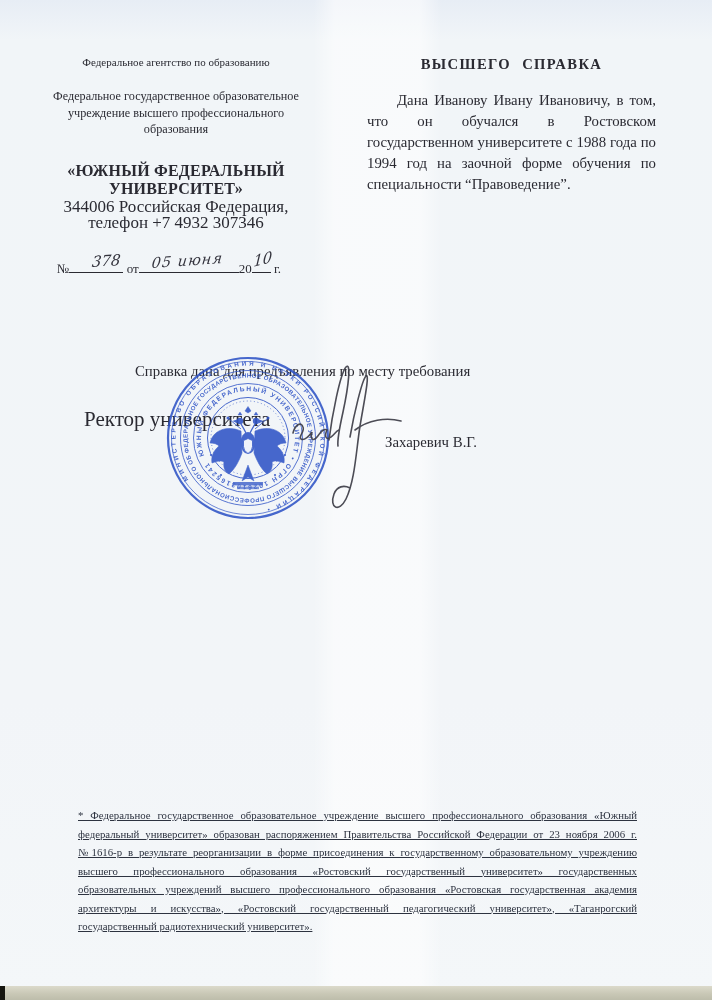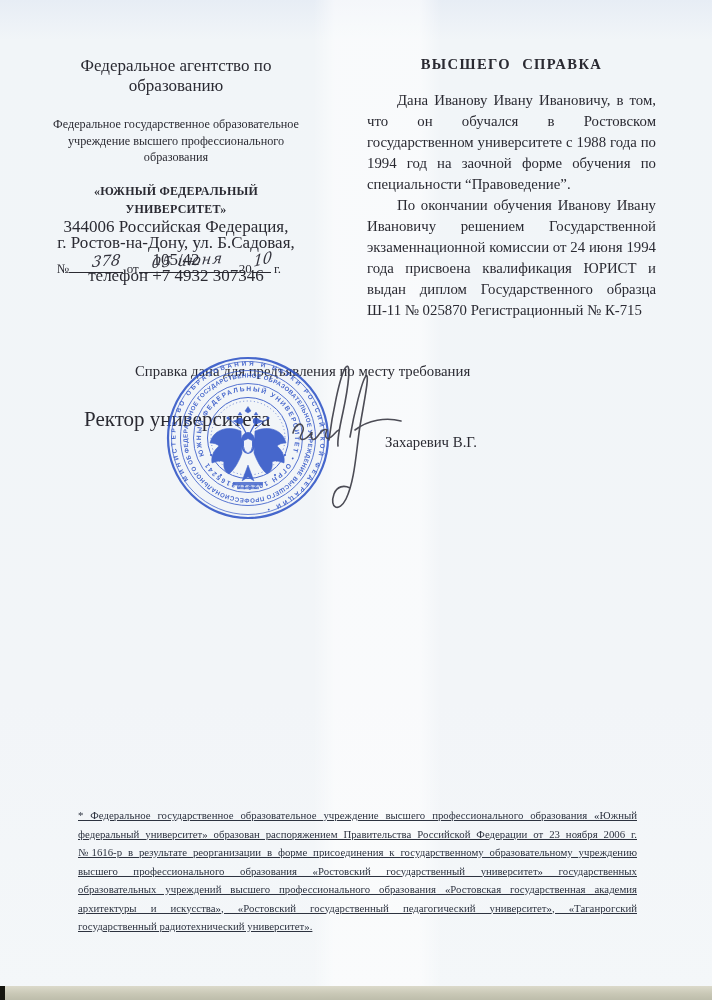--- a/index.html
+++ b/index.html
@@ -16,23 +16,23 @@
       linear-gradient(180deg, #e7edf5 0%, #f1f5f8 4%, #f2f5f8 70%, #f4f7f9 100%);
   }
   .bottom-band {
     position:absolute; left:0; bottom:0; width:712px; height:14px;
     background:linear-gradient(180deg,#dcdacb 0%,#c9c8b6 55%,#bdbdab 100%);
   }
   .corner-mark { position:absolute; left:0; bottom:0; width:5px; height:14px; background:#15150f; }
 
   
   .letterhead { position:absolute; left:52px; top:56px; width:248px; text-align:center; }
-  .lh-agency { font-size:17px; }
+  .lh-agency { font-size:11px; }
   .lh-inst   { margin-top:20px; font-size:12.2px; line-height:16.5px; }
-  .lh-name   { margin-top:16px; font-weight:bold; font-size:12px; line-height:18.5px; letter-spacing:.2px; }
+  .lh-name   { margin-top:24px; font-weight:bold; font-size:16px; line-height:18.5px; letter-spacing:.2px; }
   .lh-addr   { font-size:17px; line-height:16.5px; }
 
   
   .ref-line { position:absolute; left:57px; top:258px; width:260px; font-size:13px; white-space:nowrap; }
   .uline {
     display:inline-block; position:relative; height:15px;
     border-bottom:1px solid #2a2a32; vertical-align:baseline;
   }
   .hand {
     position:absolute; bottom:1px; white-space:nowrap;
@@ -72,36 +72,34 @@
 <body>
 
 <div class="page">
 
   <div class="letterhead">
     <div class="lh-agency">Федеральное агентство по образованию</div>
     <div class="lh-inst">Федеральное государственное образовательное учреждение высшего профессионального образования</div>
     <div class="lh-name">«ЮЖНЫЙ ФЕДЕРАЛЬНЫЙ УНИВЕРСИТЕТ»</div>
     <div class="lh-addr">
       <div>344006 Российская Федерация,</div>
-      <div>г. Ростов-на-Дону, ул. Б.Садовая, 105/42</div>
       <div>телефон +7 4932 307346</div>
     </div>
   </div>
 
   <div class="ref-line">
     <span>№</span><span class="uline" style="width:54px;"><span class="hand hand-no">378</span></span>
     <span>от</span><span class="uline" style="width:100px;"><span class="hand hand-date">05 июня</span></span><span>20</span><span class="uline" style="width:19px;"><span class="hand hand-year">10</span></span>
     <span>г.</span>
   </div>
 
   <div class="cert">
     <div class="cert-title">ВЫСШЕГО СПРАВКА</div>
     <div class="cert-body">
       <p>Дана Иванову Ивану Ивановичу, в том, что он обучался в Ростовском государственном университете с 1988 года по 1994 год на заочной форме обучения по специальности “Правоведение”.</p>
-      <p>По окончании обучения Иванову Ивану Ивановичу решением Государственной экзаменнационной комиссии от 24 июня 1994 года присвоена квалификация ЮРИСТ и выдан диплом Государственного образца Ш-11 № 025870 Регистрационный № К-715</p>
     </div>
   </div>
 
   <div class="issuance">Справка дана для предъявления по месту требования</div>
   <div class="rector">Ректор университета</div>
   <div class="sig-name">Захаревич В.Г.</div>
 
   <div class="stamp-wrap">
     <svg width="166" height="166" viewBox="0 0 166 166">
       <defs>

